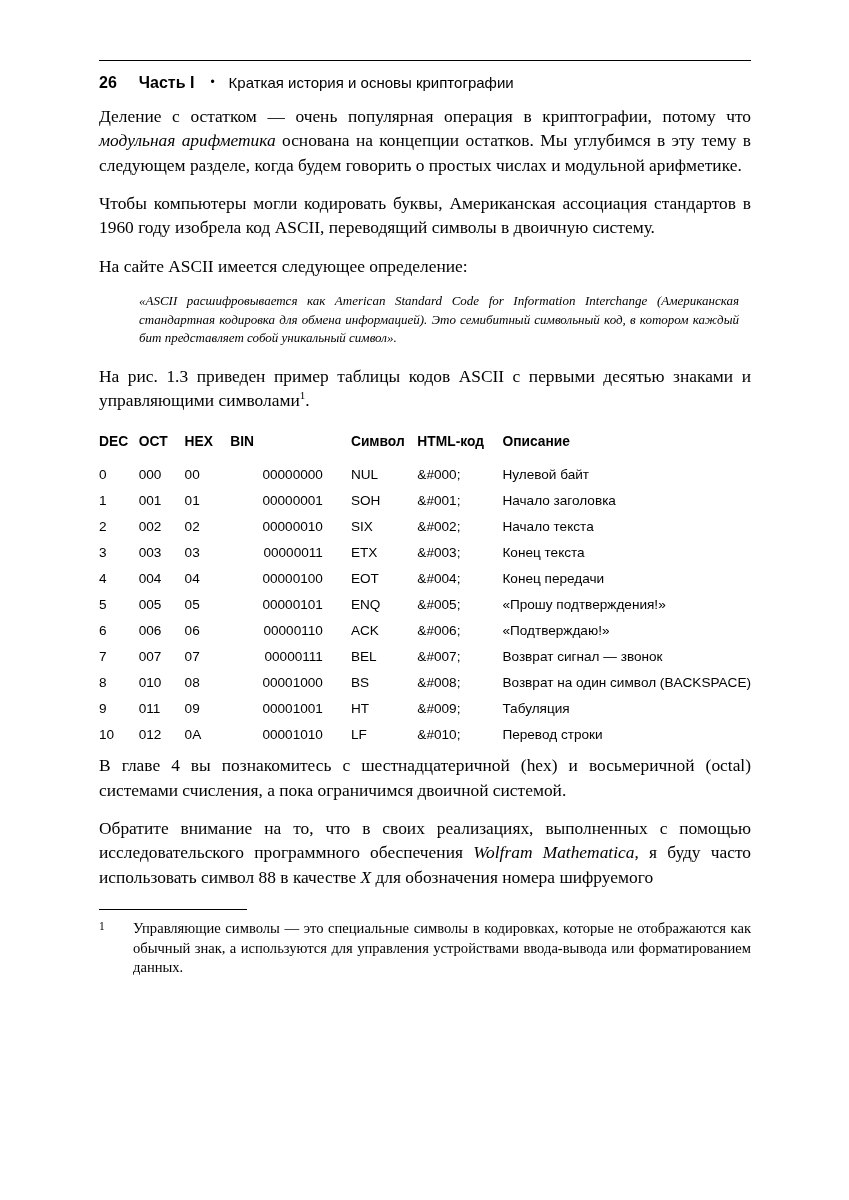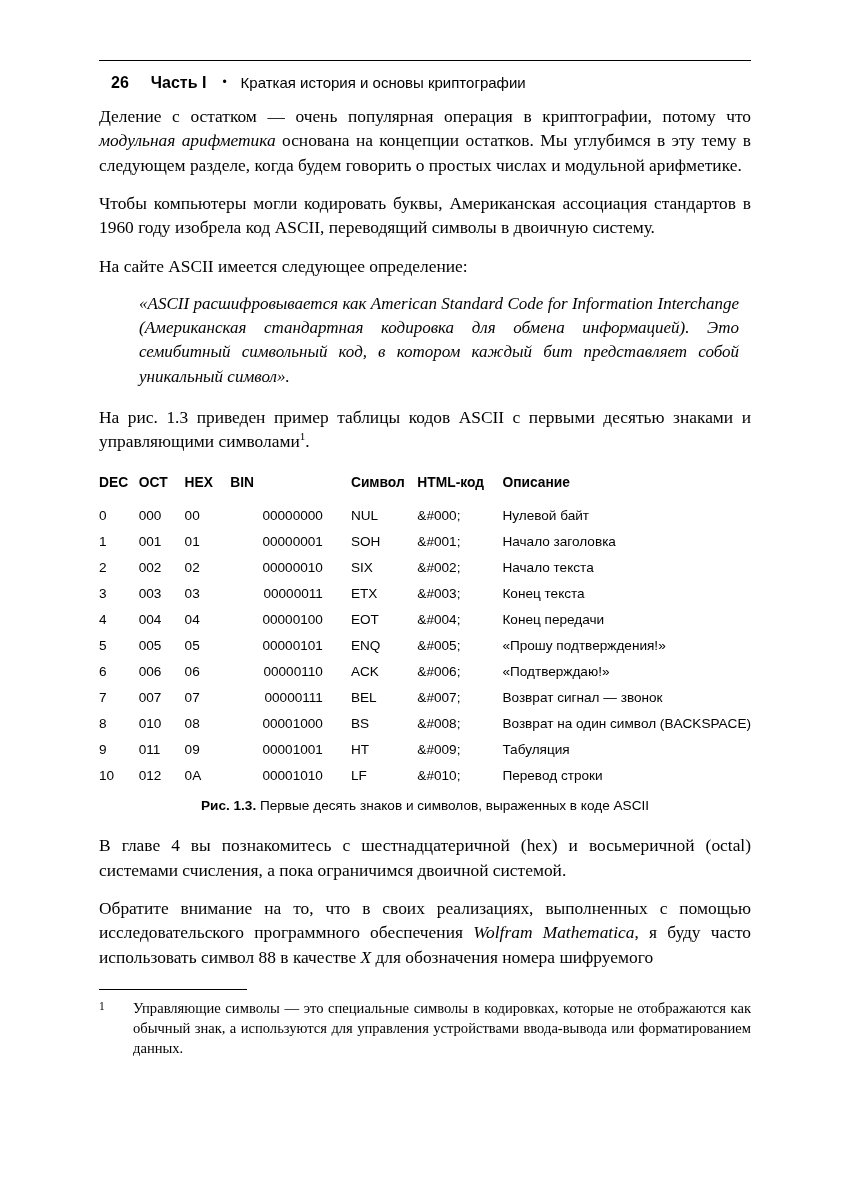--- a/index.html
+++ b/index.html
@@ -39,21 +39,21 @@
   .header-rule {
     position: absolute;
     left: 0;
     top: 0;
     width: 652px;
     height: 1px;
     background: #000000;
   }
   .header-line {
     position: absolute;
-    left: 12px;
+    left: 0;
     top: 14px;
     white-space: nowrap;
     font-size: 15.5px;
   }
   .header-page-num {
     font-family: "Liberation Sans", sans-serif;
     font-weight: bold;
     font-size: 16px;
     letter-spacing: 0;
   }
@@ -89,21 +89,21 @@
     margin-top: 26px;
   }
   .it {
     font-style: italic;
     margin-top: 28px;
   }
   .quote {
     margin: 12px 0 16px 40px;
     width: 600px;
     font-style: italic;
-    font-size: 17px;
+    font-size: 13px;
     line-height: 1.42;
     text-align: justify;
   }
   sup.fn {
     font-size: 11px;
     vertical-align: super;
     line-height: 0;
   }
 
   
@@ -302,21 +302,20 @@
           <td class="col-oct">012</td>
           <td class="col-hex">0A</td>
           <td class="col-bin">00001010</td>
           <td class="col-sym">LF</td>
           <td class="col-html">&amp;#010;</td>
           <td class="col-desc">Перевод строки</td>
         </tr>
       </tbody>
     </table>
 
-    <div class="figcaption"><b>Рис. 1.3.</b><span> Первые десять знаков и символов, выраженных в коде ASCII</span></div>
 
     <p class="para">В главе 4 вы познакомитесь с шестнадцатеричной (hex) и восьмеричной (octal) системами счисления, а пока ограничимся двоичной системой.</p>
 
     <p class="para"><span>Обратите внимание на то, что в своих реализациях, выполненных с помощью исследовательского программного обеспечения </span><span class="it">Wolfram Mathematica</span><span>, я буду часто использовать символ 88 в качестве </span><span class="it">X</span><span> для обозначения номера шифруемого</span></p>
 
     <div class="footnote-wrap">
       <div class="footnote-rule"></div>
       <div class="footnote">
         <span class="fn-marker">1</span><span>Управляющие символы — это специальные символы в кодировках, которые не отображаются как обычный знак, а используются для управления устройствами ввода-вывода или форматированием данных.</span>
       </div>

